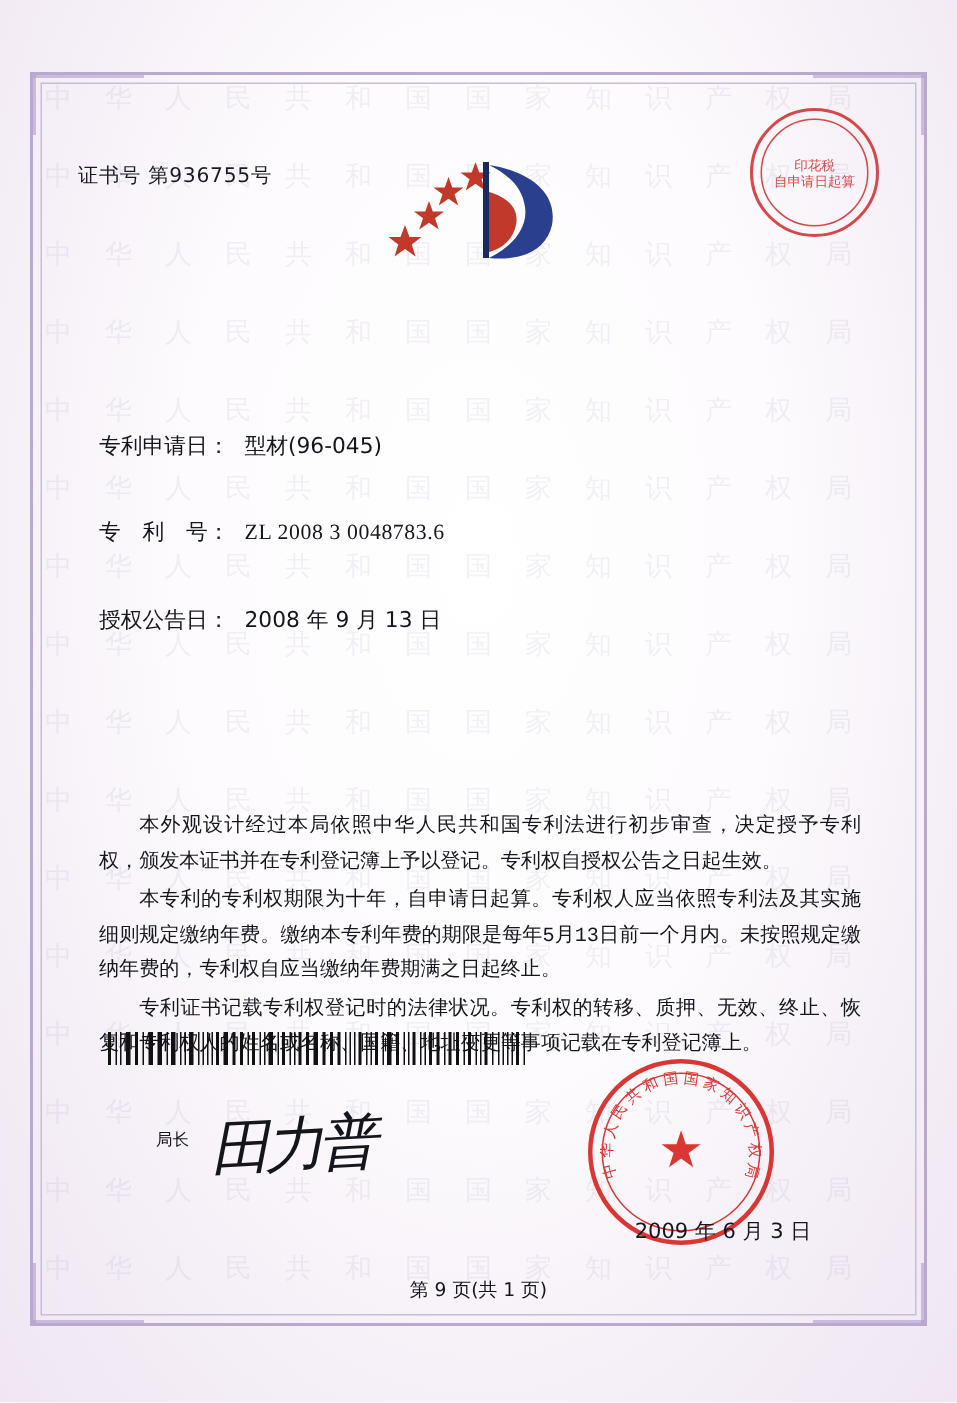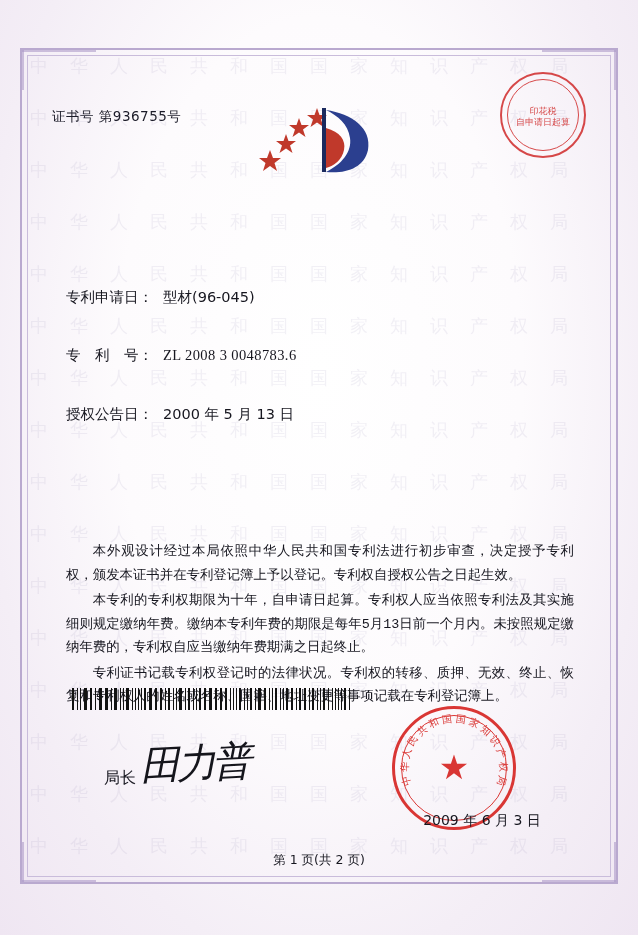--- a/index.html
+++ b/index.html
@@ -198,24 +198,23 @@
     top: 0;
     bottom: 0;
     background: #111;
     display: block;
   }
 
   .signature-row {
     position: absolute;
     left: 104px;
     top: 752px;
-    font-size: 16px;
+    font-size: 11px;
     color: #16161f;
     font-family: "DejaVu Sans", sans-serif;
-    margin-top: 16px;
   }
   .sign-script {
     position: absolute;
     left: 140px;
     top: 736px;
     font-size: 40px;
     color: #15151c;
     font-family: "DejaVu Serif", serif;
     font-style: italic;
     letter-spacing: -4px;
@@ -322,21 +321,21 @@
 
 
   <div class="fields">
     <div class="field">
       <span class="label">专利申请日：</span><span class="value">型材(96-045)</span>
     </div>
     <div class="field">
       <span class="label">专　利　号：</span><span class="value mono">ZL 2008 3 0048783.6</span>
     </div>
     <div class="field">
-      <span class="label">授权公告日：</span><span class="value">2000 年 5 月 13 日</span>
+      <span class="label">授权公告日：</span><span class="value">2008 年 9 月 13 日</span>
     </div>
   </div>
 
   <div class="body-text">
     <p>本外观设计经过本局依照中华人民共和国专利法进行初步审查，决定授予专利权，颁发本证书并在专利登记簿上予以登记。专利权自授权公告之日起生效。</p>
     <p>本专利的专利权期限为十年，自申请日起算。专利权人应当依照专利法及其实施细则规定缴纳年费。缴纳本专利年费的期限是每年5月13日前一个月内。未按照规定缴纳年费的，专利权自应当缴纳年费期满之日起终止。</p>
     <p>专利证书记载专利权登记时的法律状况。专利权的转移、质押、无效、终止、恢复和专利权人的姓名或名称、国籍、地址变更等事项记载在专利登记簿上。</p>
   </div>
 
   <div class="barcode" id="barcode">
@@ -429,14 +428,14 @@
         <span style="transform: translate(40.8786px, -27.0175px) rotate(56.5385deg) translate(-50%, -50%);">识</span>
         <span style="transform: translate(46.7813px, -14.5776px) rotate(72.6923deg) translate(-50%, -50%);">产</span>
         <span style="transform: translate(48.9901px, -0.986716px) rotate(88.8462deg) translate(-50%, -50%);">权</span>
         <span style="transform: translate(47.3304px, 12.6821px) rotate(105deg) translate(-50%, -50%);">局</span>
       </div>
     <div class="star">★</div>
   </div>
 
   <div class="seal-date">2009 年 6 月 3 日</div>
 
-  <div class="page-footer">第 1 页(共 2 页)</div>
+  <div class="page-footer">第 9 页(共 1 页)</div>
 </div>
 
 </body></html>

